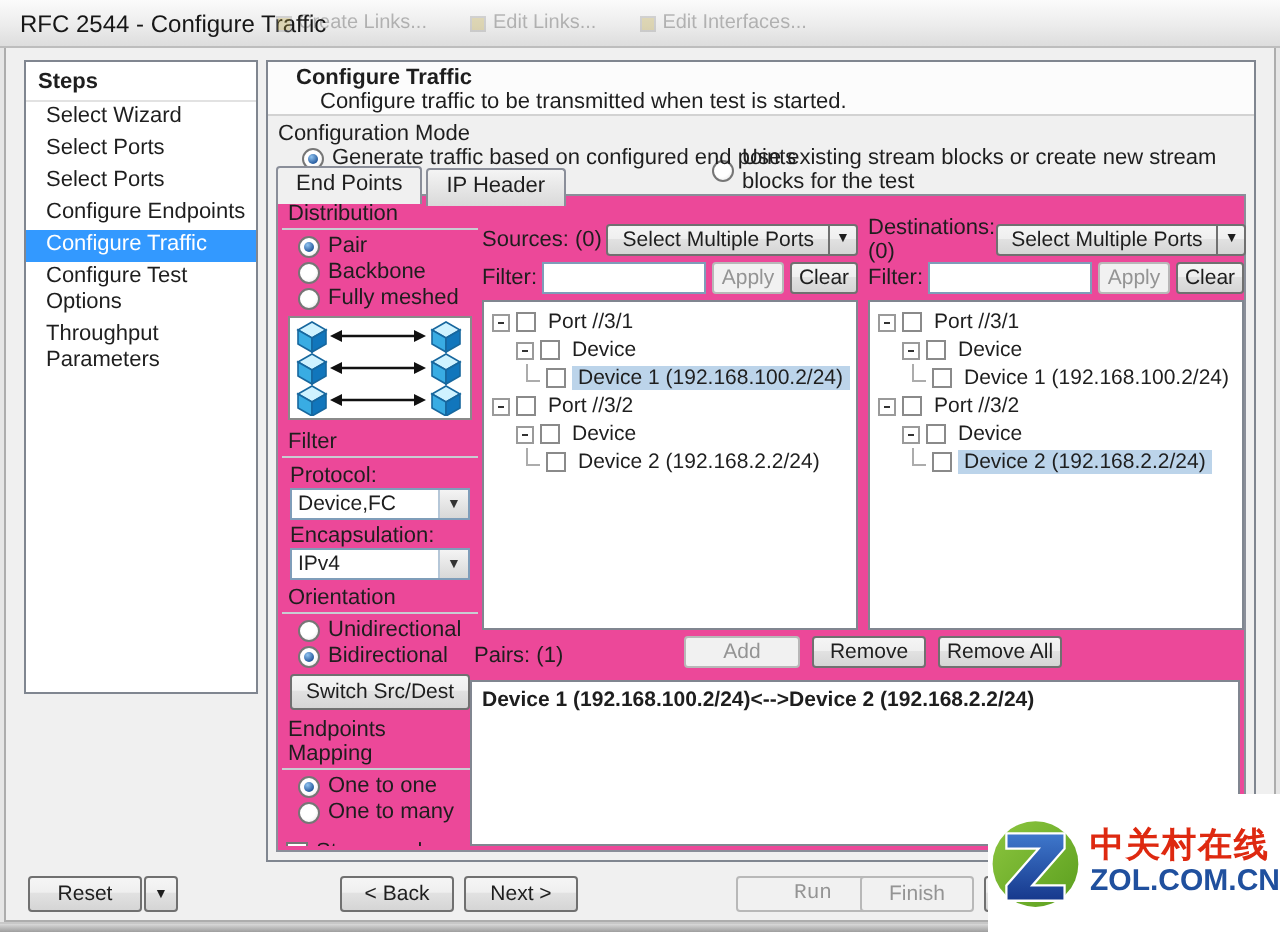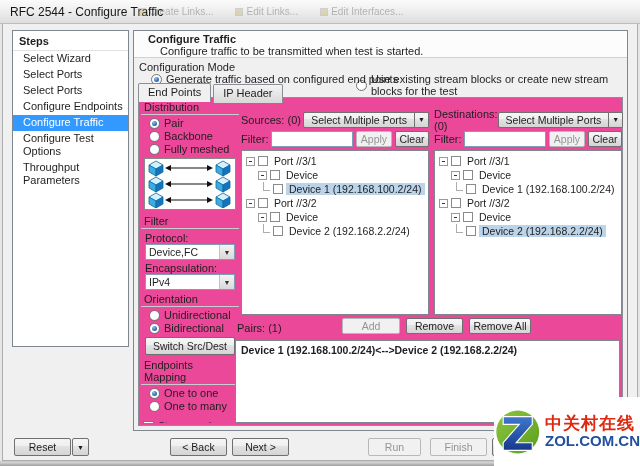--- a/index.html
+++ b/index.html
@@ -104,21 +104,21 @@
   .removeall-btn { position:absolute; left:330px; top:220px; width:62px; height:16px; }
   .pairs-box { position:absolute; left:96px; right:2px; top:242px; bottom:2px;
     border:1px solid #808690; background:#FFF; padding:3px 5px; font-size:10.5px;font-weight:bold; }
 
   
   .footer-btn { position:absolute; top:438px; height:18px; }
   .reset-btn { left:14px; width:57px; }
   .reset-arrow { left:72px; width:17px; font-size:7px; }
   .back-btn { left:170px; width:57px; }
   .next-btn { left:232px; width:57px; }
-  .run-btn { left:368px; width:53px; }
+  .run-btn { left:368px; width:77px;font-family:Liberation Mono, monospace; }
   .finish-btn { left:430px; width:57px; }
   .cancel-btn { left:492px; width:57px; }
 
   
   .watermark { position:absolute; left:494px; top:397px; width:146px; height:69px; background:#FFF;
     display:flex; align-items:center; z-index:50; }
   .wm-logo { width:64px; height:64px; margin-left:0; }
   .wm-text { display:flex; flex-direction:column; line-height:1.12; margin-left:2px; }
   .wm-line1 { color:#DE2910; font-size:17px; font-weight:bold; letter-spacing:1px;
     font-family:"DejaVu Sans","Liberation Sans",sans-serif; }

